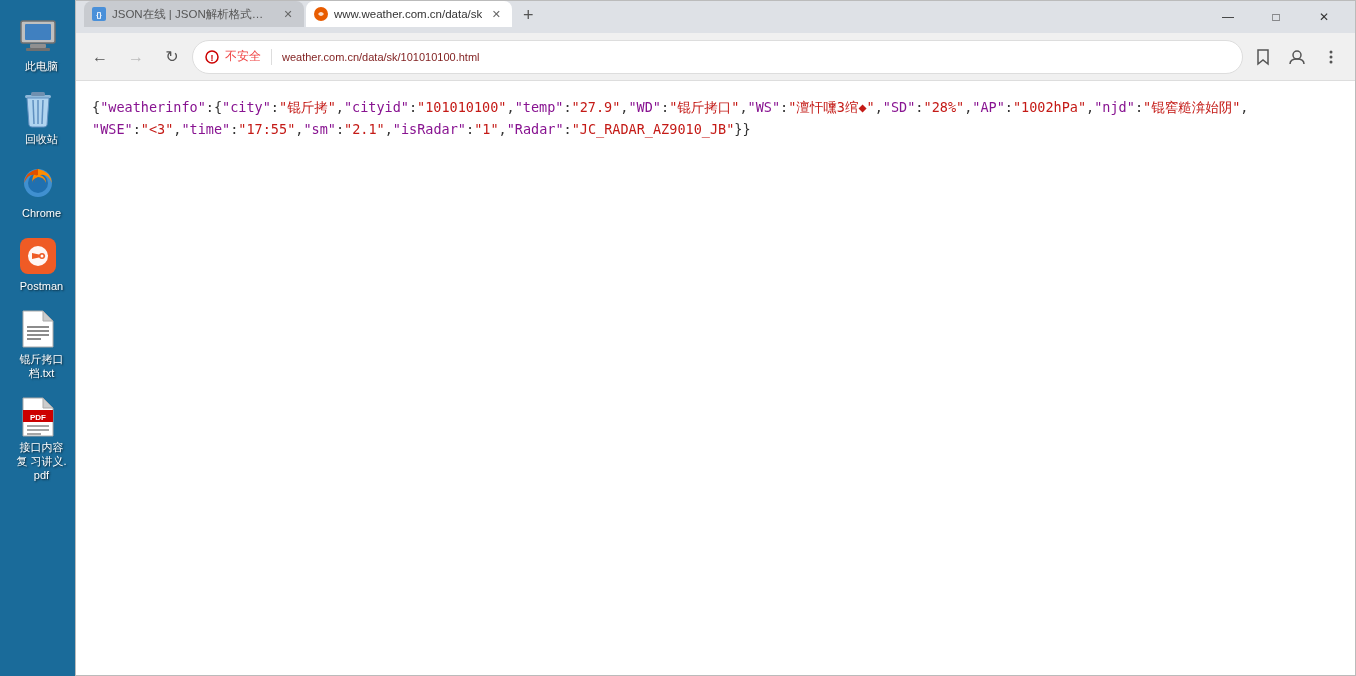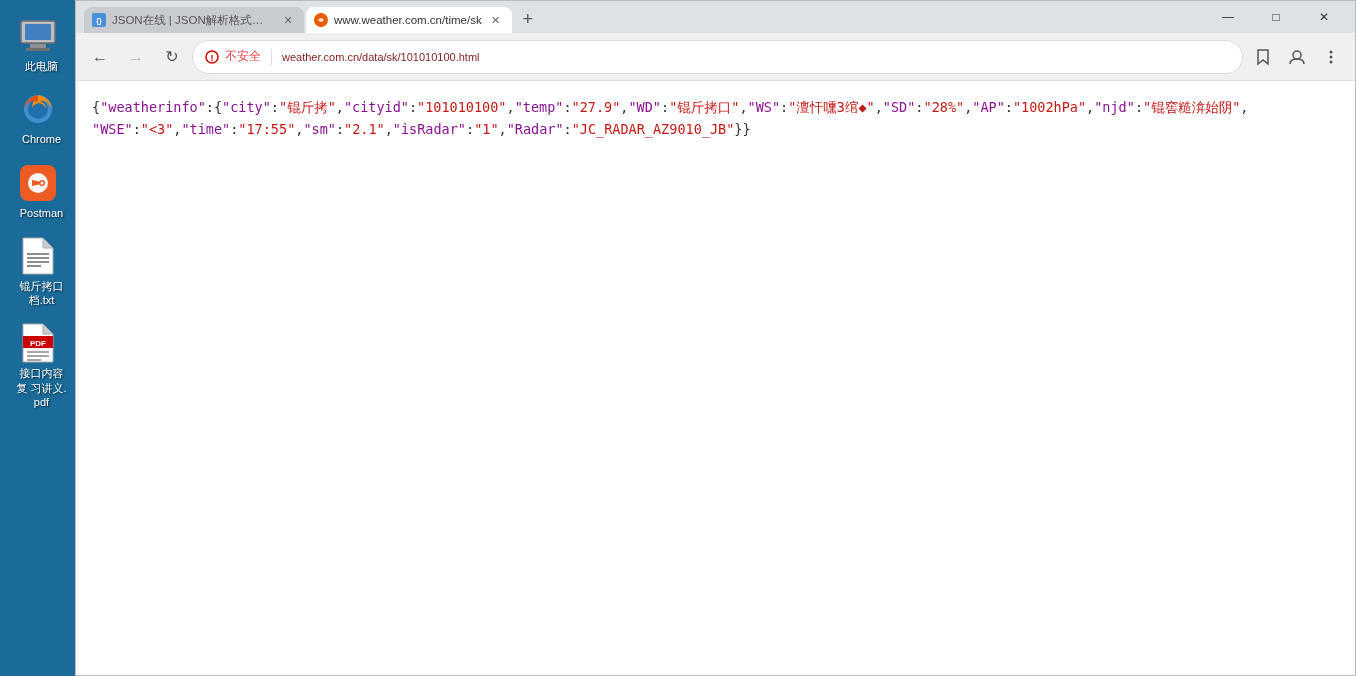--- a/index.html
+++ b/index.html
@@ -84,21 +84,21 @@
       height: 32px;
       background: #dee1e6;
       display: flex;
       align-items: center;
       padding: 0 8px;
       gap: 4px;
       flex-shrink: 0;
     }
     .tab-strip {
       display: flex;
-      align-items: flex-end;
+      align-items: flex-start;
       flex: 1;
       height: 100%;
       gap: 2px;
     }
     .tab {
       display: flex;
       align-items: center;
       height: 26px;
       padding: 0 8px;
       border-radius: 8px 8px 0 0;
@@ -281,20 +281,33 @@
         <svg width="38" height="34" viewBox="0 0 38 34">
           <rect x="2" y="2" width="34" height="22" rx="2" fill="#c0c0c0" stroke="#707070" stroke-width="1.5"></rect>
           <rect x="6" y="5" width="26" height="16" rx="1" fill="#4080c0"></rect>
           <rect x="11" y="25" width="16" height="4" rx="1" fill="#909090"></rect>
           <rect x="7" y="29" width="24" height="3" rx="1" fill="#707070"></rect>
         </svg>
       </div>
       <span class="icon-label">此电脑</span>
     </div>
 
+    <div class="desktop-icon">
+      <div class="icon-img">
+        <svg width="34" height="40" viewBox="0 0 34 40">
+          <rect x="4" y="6" width="26" height="3" rx="1.5" fill="#90b8d8"></rect>
+          <rect x="10" y="3" width="14" height="4" rx="1.5" fill="#7090b0"></rect>
+          <path d="M6 9 L8 36 Q8.5 38 11 38 L23 38 Q25.5 38 26 36 L28 9 Z" fill="#b0d4f0" stroke="#6090c0" stroke-width="1"></path>
+          <line x1="17" y1="11" x2="17" y2="35" stroke="#6090c0" stroke-width="1.5"></line>
+          <line x1="12" y1="11" x2="13" y2="35" stroke="#6090c0" stroke-width="1.5"></line>
+          <line x1="22" y1="11" x2="21" y2="35" stroke="#6090c0" stroke-width="1.5"></line>
+        </svg>
+      </div>
+      <span class="icon-label">回收站</span>
+    </div>
 
     <div class="desktop-icon">
       <div class="icon-img">
         <svg width="40" height="40" viewBox="0 0 40 40">
           <circle cx="20" cy="20" r="14" fill="#4090d0"></circle>
           <circle cx="20" cy="20" r="10" fill="#2070b0"></circle>
           <path d="M20 6 Q32 8 34 20 Q30 10 22 12 Q28 14 28 20 Q26 14 20 14 Q14 16 14 20 Q14 12 20 6Z" fill="#ff8c00"></path>
           <path d="M20 6 Q8 8 6 20 Q10 10 18 12 Q16 16 16 20 Q16 12 20 12 Z" fill="#e05000"></path>
         </svg>
       </div>
@@ -364,21 +377,21 @@
           <div class="tab-close">✕</div>
         </div>
 
         <div class="tab active">
           <div class="tab-favicon">
             <svg width="14" height="14" viewBox="0 0 14 14">
               <circle cx="7" cy="7" r="7" fill="#e85c00"></circle>
               <path d="M4 7 Q7 3 10 7 Q7 11 4 7Z" fill="white" opacity="0.8"></path>
             </svg>
           </div>
-          <span class="tab-title">www.weather.com.cn/time/sk</span>
+          <span class="tab-title">www.weather.com.cn/data/sk</span>
           <div class="tab-close">✕</div>
         </div>
 
         <div class="tab-new">+</div>
 
       </div>
 
       <div class="title-bar-controls">
         <div class="win-btn">—</div>
         <div class="win-btn">□</div>

